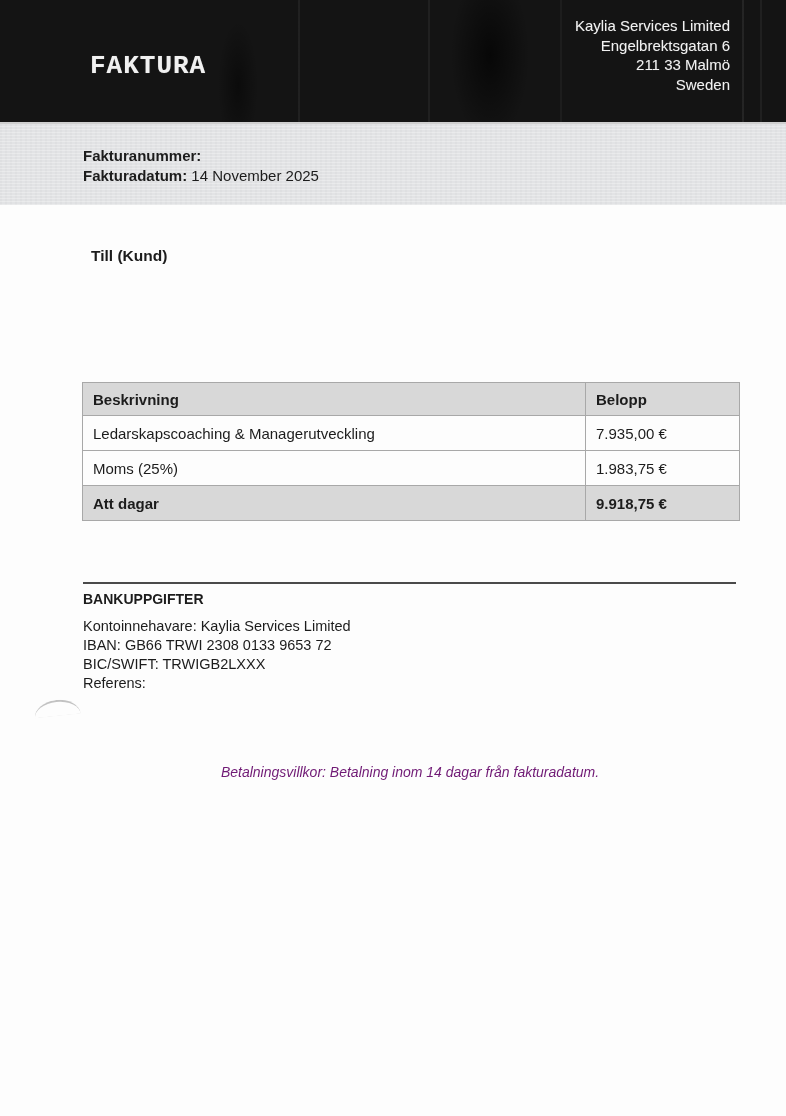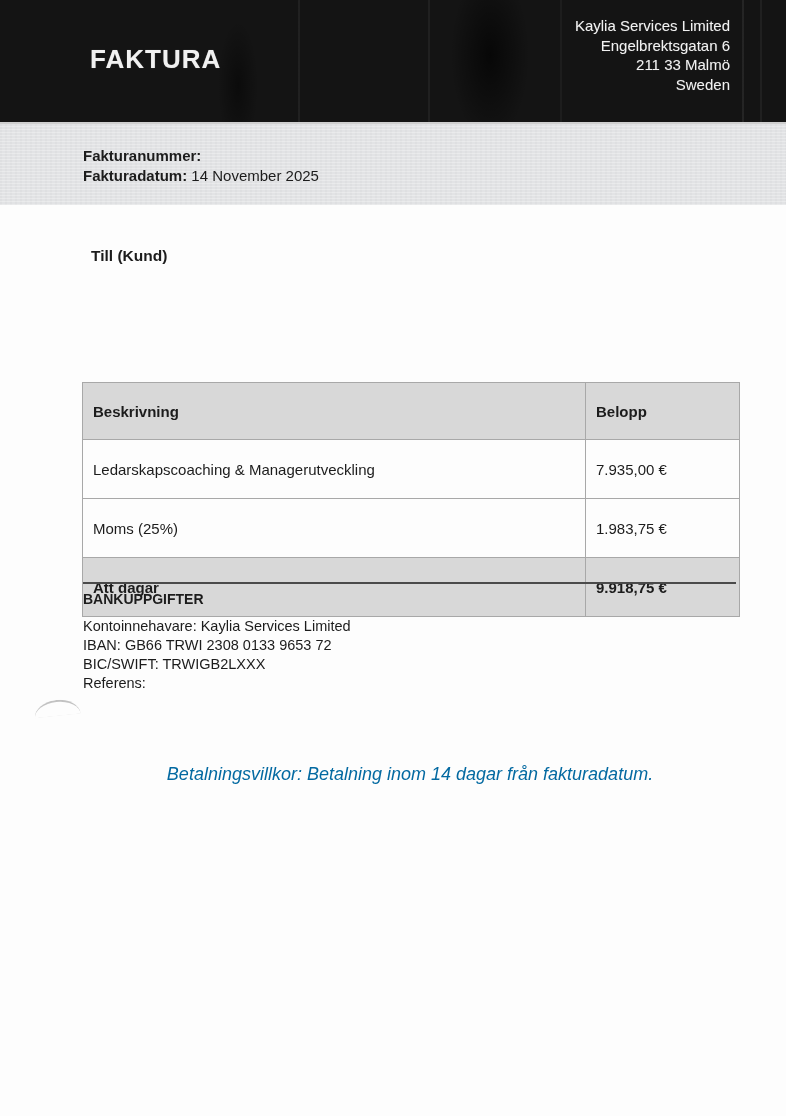--- a/index.html
+++ b/index.html
@@ -30,26 +30,27 @@
         transparent 0 298px, rgba(255,255,255,0.055) 298px 300px,
         transparent 300px 428px, rgba(255,255,255,0.05) 428px 430px,
         transparent 430px 560px, rgba(255,255,255,0.04) 560px 562px,
         transparent 562px 742px, rgba(255,255,255,0.07) 742px 744px,
         transparent 744px 760px, rgba(255,255,255,0.05) 760px 762px,
         transparent 762px);
     border-bottom: 2px solid #cfcfcf;
   }
   .invoice-title {
     position: absolute;
-    left: 90px; top: 44px;
+    left: 90px; top: 51px;
     font-size: 26px;
     font-weight: bold;
     letter-spacing: 1px;
     color: var(--header-text, #f1f1f1);
     text-shadow: 0 0 1px rgba(255,255,255,0.35);
+    font-family: Liberation Mono, monospace;
   }
   .company-block {
     position: absolute;
     right: 56px; top: 16px;
     text-align: right;
     font-size: 15px;
     line-height: 19.5px;
     color: var(--header-text, #f1f1f1);
     text-shadow: 0 0 1px rgba(255,255,255,0.25);
   }
@@ -85,21 +86,21 @@
     left: 82px; top: 382px;
     width: 657px;
     border-collapse: collapse;
     font-size: 15px;
     table-layout: fixed;
   }
   .amount-table col.c-desc { width: 503px; }
   .amount-table col.c-amt  { width: 154px; }
   .amount-table th, .amount-table td {
     border: 1px solid var(--table-border, #a8a8a8);
-    padding: 12px 10px;
+    padding: 0 10px;
     text-align: left;
     vertical-align: middle;
     height: 34px;
     white-space: nowrap;
     overflow: hidden;
   }
   .amount-table thead th {
     background: var(--table-header-bg, #d8d8d8);
     font-weight: bold;
     height: 32px;
@@ -136,22 +137,22 @@
     border-top: 2px solid rgba(145,145,145,0.55);
     border-radius: 50% / 100% 100% 0 0;
     transform: rotate(-6deg);
   }
   .terms {
     position: absolute;
     left: 80px; top: 764px;
     width: 660px;
     text-align: center;
     font-style: italic;
-    font-size: 18px;
-    color: #0369a1;
+    font-size: 14px;
+    color: #701a75;
   }
 </style>
 </head>
 <body>
 
 <div class="page">
 
   <header class="band-black">
     <div class="invoice-title">FAKTURA</div>
     <div class="company-block">

